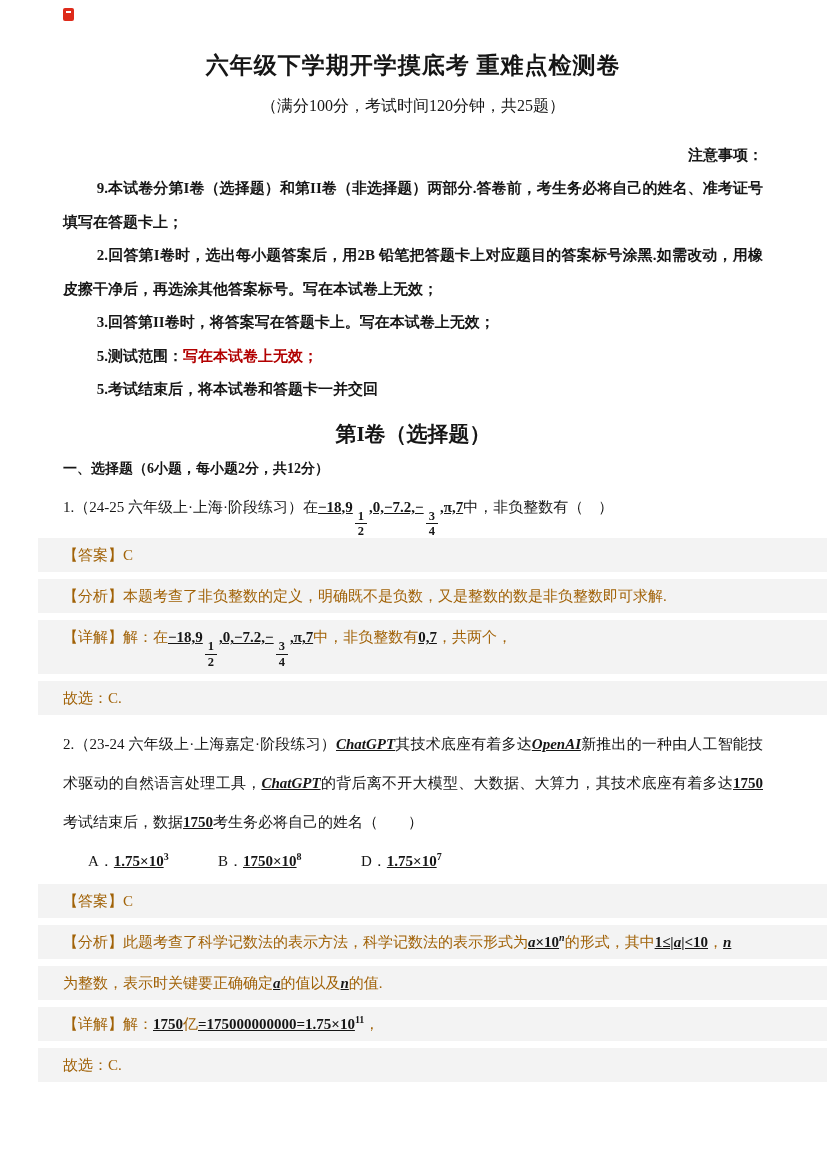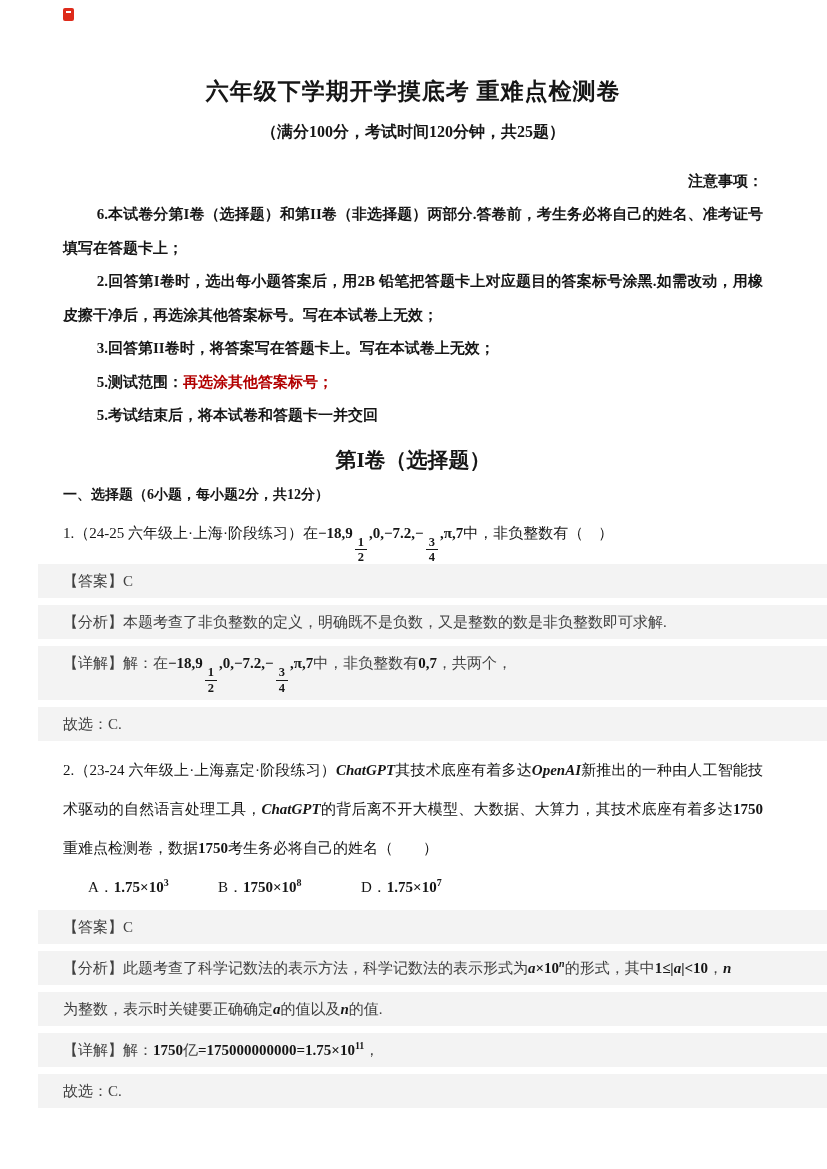--- a/index.html
+++ b/index.html
@@ -3,55 +3,55 @@
 <meta charset="utf-8">
 <style>
   html,body{margin:0;padding:0;}
   body{
     width:827px;height:1169px;background:#ffffff;overflow:hidden;position:relative;
     font-family:"Liberation Serif","DejaVu Serif",serif;color:#161616;
   }
   .content{padding:0 64px 0 63px;}
   .corner-marker{position:absolute;left:63px;top:8px;width:11px;height:13px;background:#de2b1b;border-radius:2px;}
   .corner-marker:after{content:"";position:absolute;left:3px;top:3px;width:5px;height:2px;background:#ffffff;}
-  .title{margin:0;padding-top:76px;text-align:center;font-size:23px;font-weight:bold;letter-spacing:1px;}
-  .subtitle{margin:15px 0 0 0;text-align:center;font-size:16px;font-weight:bold;}
+  .title{margin:0;padding-top:50px;text-align:center;font-size:23px;font-weight:bold;letter-spacing:1px;}
+  .subtitle{margin:15px 0 0 0;text-align:center;font-size:16px;font-weight:normal;}
   .notice{margin-top:22px;}
   .notice-heading{font-size:15px;font-weight:bold;line-height:33px;margin:0;text-align:right;}
   .notice p{margin:0;font-size:15px;font-weight:bold;line-height:33.5px;text-align:justify;text-indent:2.25em;}
   .red-hl{color:#b20000;}
   .section-heading{margin:13px 0 12px 0;text-align:center;font-size:21px;font-weight:bold;}
   .part-heading{margin:9px 0 0 0;font-size:14px;font-weight:bold;}
   .qstem{margin:10px 0 0 0;font-size:15px;line-height:39px;text-align:justify;}
   .options{display:grid;grid-template-columns:130px 143px 155px 1fr;padding-left:25px;font-size:15px;margin-top:6px;margin-bottom:10px;line-height:26px;}
   .stripe{background:#f3f3f3;margin:0 -64px 7px -25px;padding:5px 30px 5px 25px;font-size:15px;line-height:24px;text-align:justify;}
-  .c-red{color:#404040;}
-  .bold{font-weight:bold;}
+  .c-red{color:#a16207;}
+  .bold{font-weight:bold;text-decoration:underline;}
   .ital{font-style:italic;}
   sup{font-size:10px;font-weight:bold;line-height:0;}
   .frac{display:inline-flex;flex-direction:column;align-items:center;vertical-align:-8px;margin:0 2px;font-size:12.5px;font-weight:bold;line-height:1.15;color:#161616;}
   .frac .fn{padding:0 3px;border-bottom:1.4px solid #161616;}
   .frac .fd{padding:0 3px;}
 </style>
 </head>
 <body>
 
 <div class="corner-marker"></div>
 
 <div class="content">
 
   <h1 class="title">六年级下学期开学摸底考 重难点检测卷</h1>
   <div class="subtitle">（满分100分，考试时间120分钟，共25题）</div>
 
   <div class="notice">
     <div class="notice-heading">注意事项：</div>
-    <p>6.本试卷分第I卷（选择题）和第II卷（非选择题）两部分.答卷前，考生务必将自己的姓名、准考证号填写在答题卡上；</p>
+    <p>9.本试卷分第I卷（选择题）和第II卷（非选择题）两部分.答卷前，考生务必将自己的姓名、准考证号填写在答题卡上；</p>
     <p>2.回答第I卷时，选出每小题答案后，用2B 铅笔把答题卡上对应题目的答案标号涂黑.如需改动，用橡皮擦干净后，再选涂其他答案标号。写在本试卷上无效；</p>
     <p>3.回答第II卷时，将答案写在答题卡上。写在本试卷上无效；</p>
-    <p><span>5.测试范围：</span><span class="red-hl">再选涂其他答案标号；</span></p>
+    <p><span>5.测试范围：</span><span class="red-hl">写在本试卷上无效；</span></p>
     <p>5.考试结束后，将本试卷和答题卡一并交回</p>
   </div>
 
   <div class="section-heading">第I卷（选择题）</div>
   <div class="part-heading">一、选择题（6小题，每小题2分，共12分）</div>
 
   <div class="qstem"><span>1.（24-25 六年级上·上海·阶段练习）在</span><span class="bold">−18,9</span><span class="frac">
         <span class="fn">1</span>
         <span class="fd">2</span>
       </span><span class="bold">,0,−7.2,−</span><span class="frac">
@@ -62,21 +62,21 @@
   <div class="stripe"><span class="c-red">【分析】本题考查了非负整数的定义，明确既不是负数，又是整数的数是非负整数即可求解.</span></div>
   <div class="stripe"><span class="c-red">【详解】解：在</span><span class="bold">−18,9</span><span class="frac">
         <span class="fn">1</span>
         <span class="fd">2</span>
       </span><span class="bold">,0,−7.2,−</span><span class="frac">
         <span class="fn">3</span>
         <span class="fd">4</span>
       </span><span class="bold">,π,7</span><span class="c-red">中，非负整数有</span><span class="bold">0,7</span><span class="c-red">，共两个，</span></div>
   <div class="stripe"><span class="c-red">故选：C.</span></div>
 
-  <div class="qstem"><span>2.（23-24 六年级上·上海嘉定·阶段练习）</span><span class="bold ital">ChatGPT</span><span>其技术底座有着多达</span><span class="bold ital">OpenAI</span><span>新推出的一种由人工智能技术驱动的自然语言处理工具，</span><span class="bold ital">ChatGPT</span><span>的背后离不开大模型、大数据、大算力，其技术底座有着多达</span><span class="bold">1750</span><span>重难点检测卷，数据</span><span class="bold">1750</span><span>考生务必将自己的姓名（　　）</span></div>
+  <div class="qstem"><span>2.（23-24 六年级上·上海嘉定·阶段练习）</span><span class="bold ital">ChatGPT</span><span>其技术底座有着多达</span><span class="bold ital">OpenAI</span><span>新推出的一种由人工智能技术驱动的自然语言处理工具，</span><span class="bold ital">ChatGPT</span><span>的背后离不开大模型、大数据、大算力，其技术底座有着多达</span><span class="bold">1750</span><span>考试结束后，数据</span><span class="bold">1750</span><span>考生务必将自己的姓名（　　）</span></div>
   <div class="options">
     <span><span>A．</span><span class="bold">1.75×10</span><sup>3</sup></span>
     <span><span>B．</span><span class="bold">1750×10</span><sup>8</sup></span>
     <span><span>D．</span><span class="bold">1.75×10</span><sup>7</sup></span>
   </div>
   <div class="stripe"><span class="c-red">【答案】C</span></div>
   <div class="stripe"><span class="c-red">【分析】此题考查了科学记数法的表示方法，科学记数法的表示形式为</span><span class="bold ital">a</span><span class="bold">×10</span><sup class="ital">n</sup><span class="c-red">的形式，其中</span><span class="bold">1≤|</span><span class="bold ital">a</span><span class="bold">|&lt;10</span><span class="c-red">，</span><span class="bold ital">n</span></div>
   <div class="stripe"><span class="c-red">为整数，表示时关键要正确确定</span><span class="bold ital">a</span><span class="c-red">的值以及</span><span class="bold ital">n</span><span class="c-red">的值.</span></div>
   <div class="stripe"><span class="c-red">【详解】解：</span><span class="bold">1750</span><span class="c-red">亿</span><span class="bold">=175000000000=1.75×10</span><sup>11</sup><span class="c-red">，</span></div>
   <div class="stripe"><span class="c-red">故选：C.</span></div>

